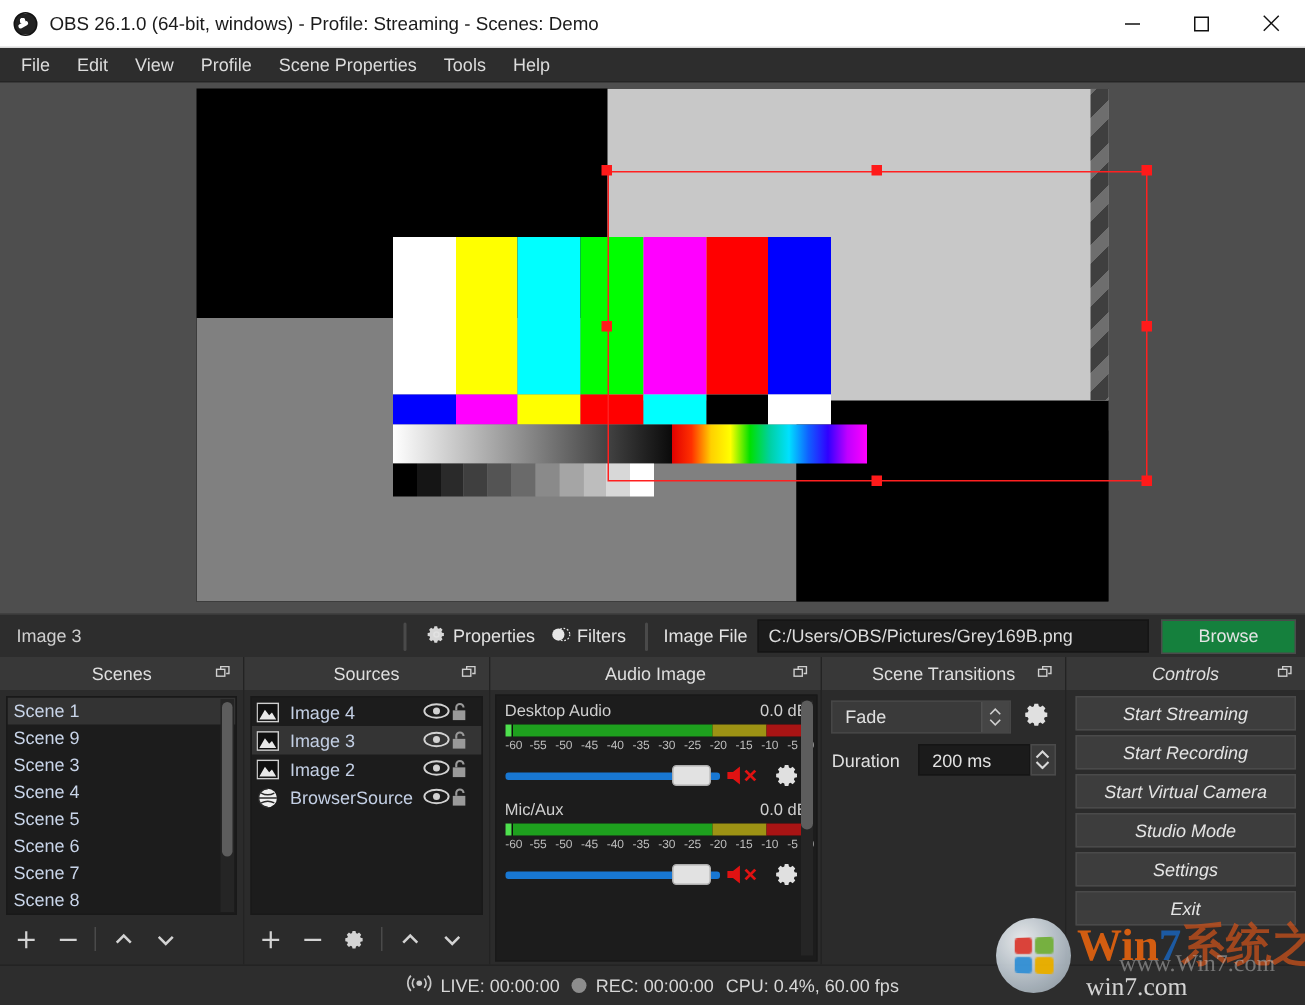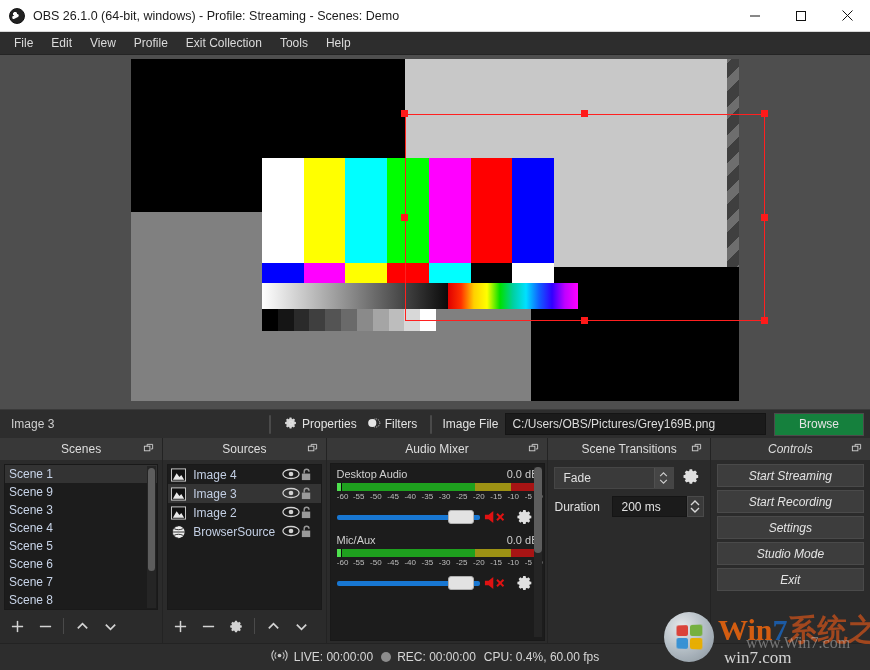--- a/index.html
+++ b/index.html
@@ -577,21 +577,21 @@
           </svg>
       </div>
     </div>
   </div>
 
   <div class="menubar">
     <div class="menu-item">File</div>
     <div class="menu-item">Edit</div>
     <div class="menu-item">View</div>
     <div class="menu-item">Profile</div>
-    <div class="menu-item">Exit Collection</div>
+    <div class="menu-item">Scene Properties</div>
     <div class="menu-item">Tools</div>
     <div class="menu-item">Help</div>
   </div>
 
   <div class="preview">
     <div class="canvas">
       <div class="grey-block"></div>
       <div class="grey-img">
         <div class="grey-stripes"></div>
       </div>
@@ -852,21 +852,21 @@
             <svg width="15" height="15" viewBox="0 0 16 16" fill="none" stroke="#d3d3d3" stroke-width="1.8">
                 <polyline points="3,6 8,11 13,6"></polyline>
               </svg>
           </div>
         </div>
       </div>
     </div>
 
     <div class="dock" style="width:222px;">
       <div class="dock-title">
-        <span>Audio Mixer</span>
+        <span>Audio Image</span>
         <span class="dock-float">
           <svg width="11" height="11" viewBox="0 0 12 12" fill="none" stroke="#cfcfcf" stroke-width="1">
             <rect x="1.5" y="3.5" width="6" height="5"></rect>
               <path d="M4.5 3.5V1.5h6v5h-2"></path>
           </svg>
         </span>
       </div>
       <div class="dock-body" style="padding:3px 2px 2px 3px;">
         <div class="mixer-body">
 
@@ -1028,22 +1028,23 @@
         <span class="dock-float">
           <svg width="11" height="11" viewBox="0 0 12 12" fill="none" stroke="#cfcfcf" stroke-width="1">
             <rect x="1.5" y="3.5" width="6" height="5"></rect>
               <path d="M4.5 3.5V1.5h6v5h-2"></path>
           </svg>
         </span>
       </div>
       <div class="dock-body" style="padding:4px 6px;">
         <div class="ctrl-btn">Start Streaming</div>
         <div class="ctrl-btn">Start Recording</div>
+        <div class="ctrl-btn">Start Virtual Camera</div>
+        <div class="ctrl-btn">Studio Mode</div>
         <div class="ctrl-btn">Settings</div>
-        <div class="ctrl-btn">Studio Mode</div>
         <div class="ctrl-btn">Exit</div>
       </div>
     </div>
 
   </div>
 
   <div class="statusbar">
     <div class="st-item">
       <span>
         <svg width="17" height="13" viewBox="0 0 18 14" fill="none" stroke="#c8c8c8" stroke-width="1.2">

